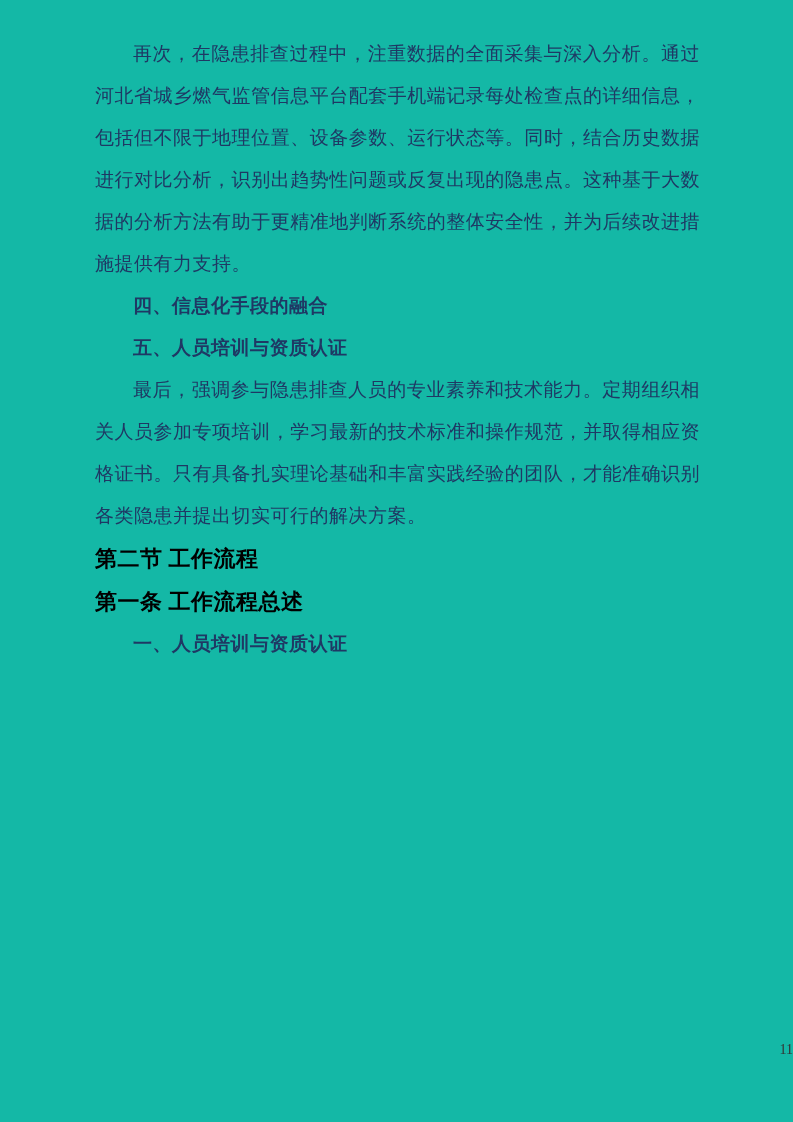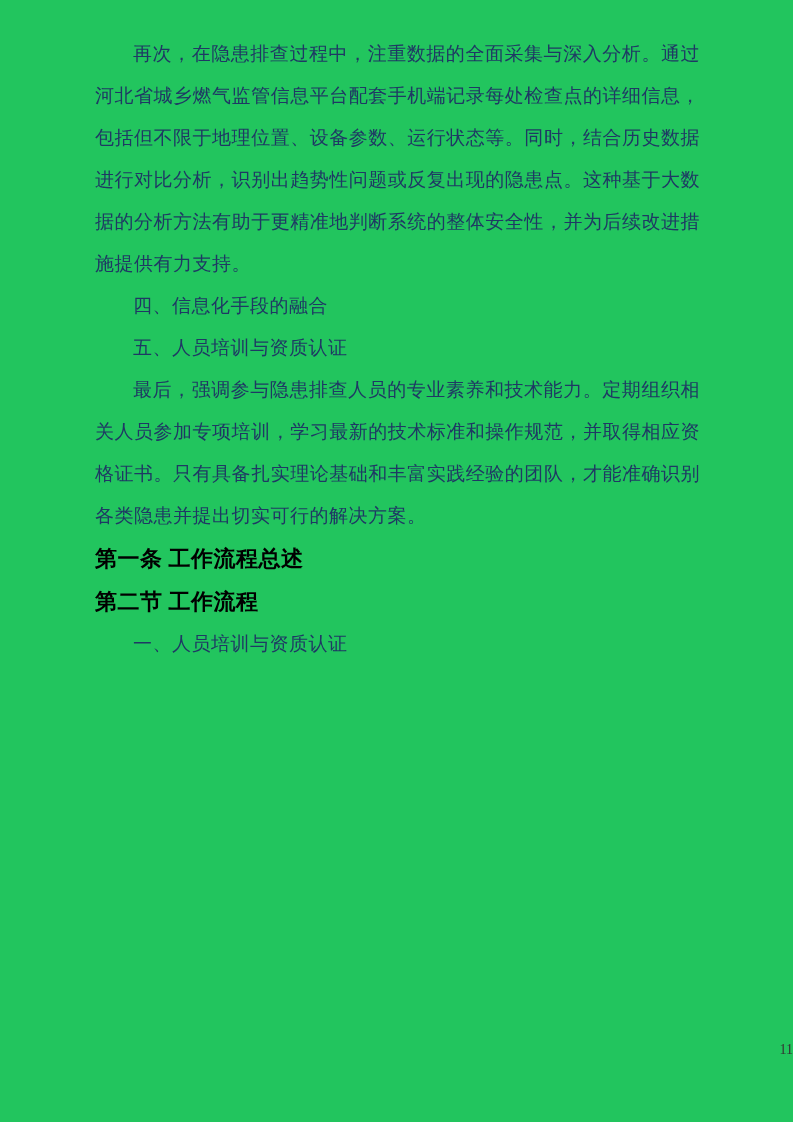--- a/index.html
+++ b/index.html
@@ -7,21 +7,21 @@
   body {
     width: 793px;
     height: 1122px;
     position: relative;
     font-family: "Liberation Serif", "DejaVu Serif", serif;
     overflow: hidden;
   }
   .page {
     position: absolute;
     inset: 0;
-    background: #22c55e;
+    background: #14b8a6;
   }
   .content {
     position: absolute;
     left: 95px;
     right: 93px;
     top: 33px;
     overflow: hidden;
     height: 990px;
   }
   p.body-para {
@@ -29,21 +29,21 @@
     line-height: 42px;
     color: #1f3864;
     text-align: justify;
     text-indent: 2em;
     letter-spacing: 0.5px;
   }
   p.sub-heading {
     font-size: 19px;
     line-height: 42px;
     color: #1f3864;
-    font-weight: normal;
+    font-weight: bold;
     text-indent: 2em;
     letter-spacing: 0.5px;
   }
   p.section-heading {
     font-size: 22px;
     line-height: 43px;
     color: #000000;
     font-weight: bold;
     text-indent: 0;
     letter-spacing: 0.5px;
@@ -60,19 +60,19 @@
 </style>
 </head>
 <body>
 
 <div class="page">
   <div class="content">
     <p class="body-para">再次，在隐患排查过程中，注重数据的全面采集与深入分析。通过河北省城乡燃气监管信息平台配套手机端记录每处检查点的详细信息，包括但不限于地理位置、设备参数、运行状态等。同时，结合历史数据进行对比分析，识别出趋势性问题或反复出现的隐患点。这种基于大数据的分析方法有助于更精准地判断系统的整体安全性，并为后续改进措施提供有力支持。</p>
     <p class="sub-heading">四、信息化手段的融合</p>
     <p class="sub-heading">五、人员培训与资质认证</p>
     <p class="body-para">最后，强调参与隐患排查人员的专业素养和技术能力。定期组织相关人员参加专项培训，学习最新的技术标准和操作规范，并取得相应资格证书。只有具备扎实理论基础和丰富实践经验的团队，才能准确识别各类隐患并提出切实可行的解决方案。</p>
+    <p class="section-heading">第二节 工作流程</p>
     <p class="section-heading">第一条 工作流程总述</p>
-    <p class="section-heading">第二节 工作流程</p>
     <p class="sub-heading">一、人员培训与资质认证</p>
 
   </div>
   <div class="page-number">11</div>
 </div>
 
 </body></html>

